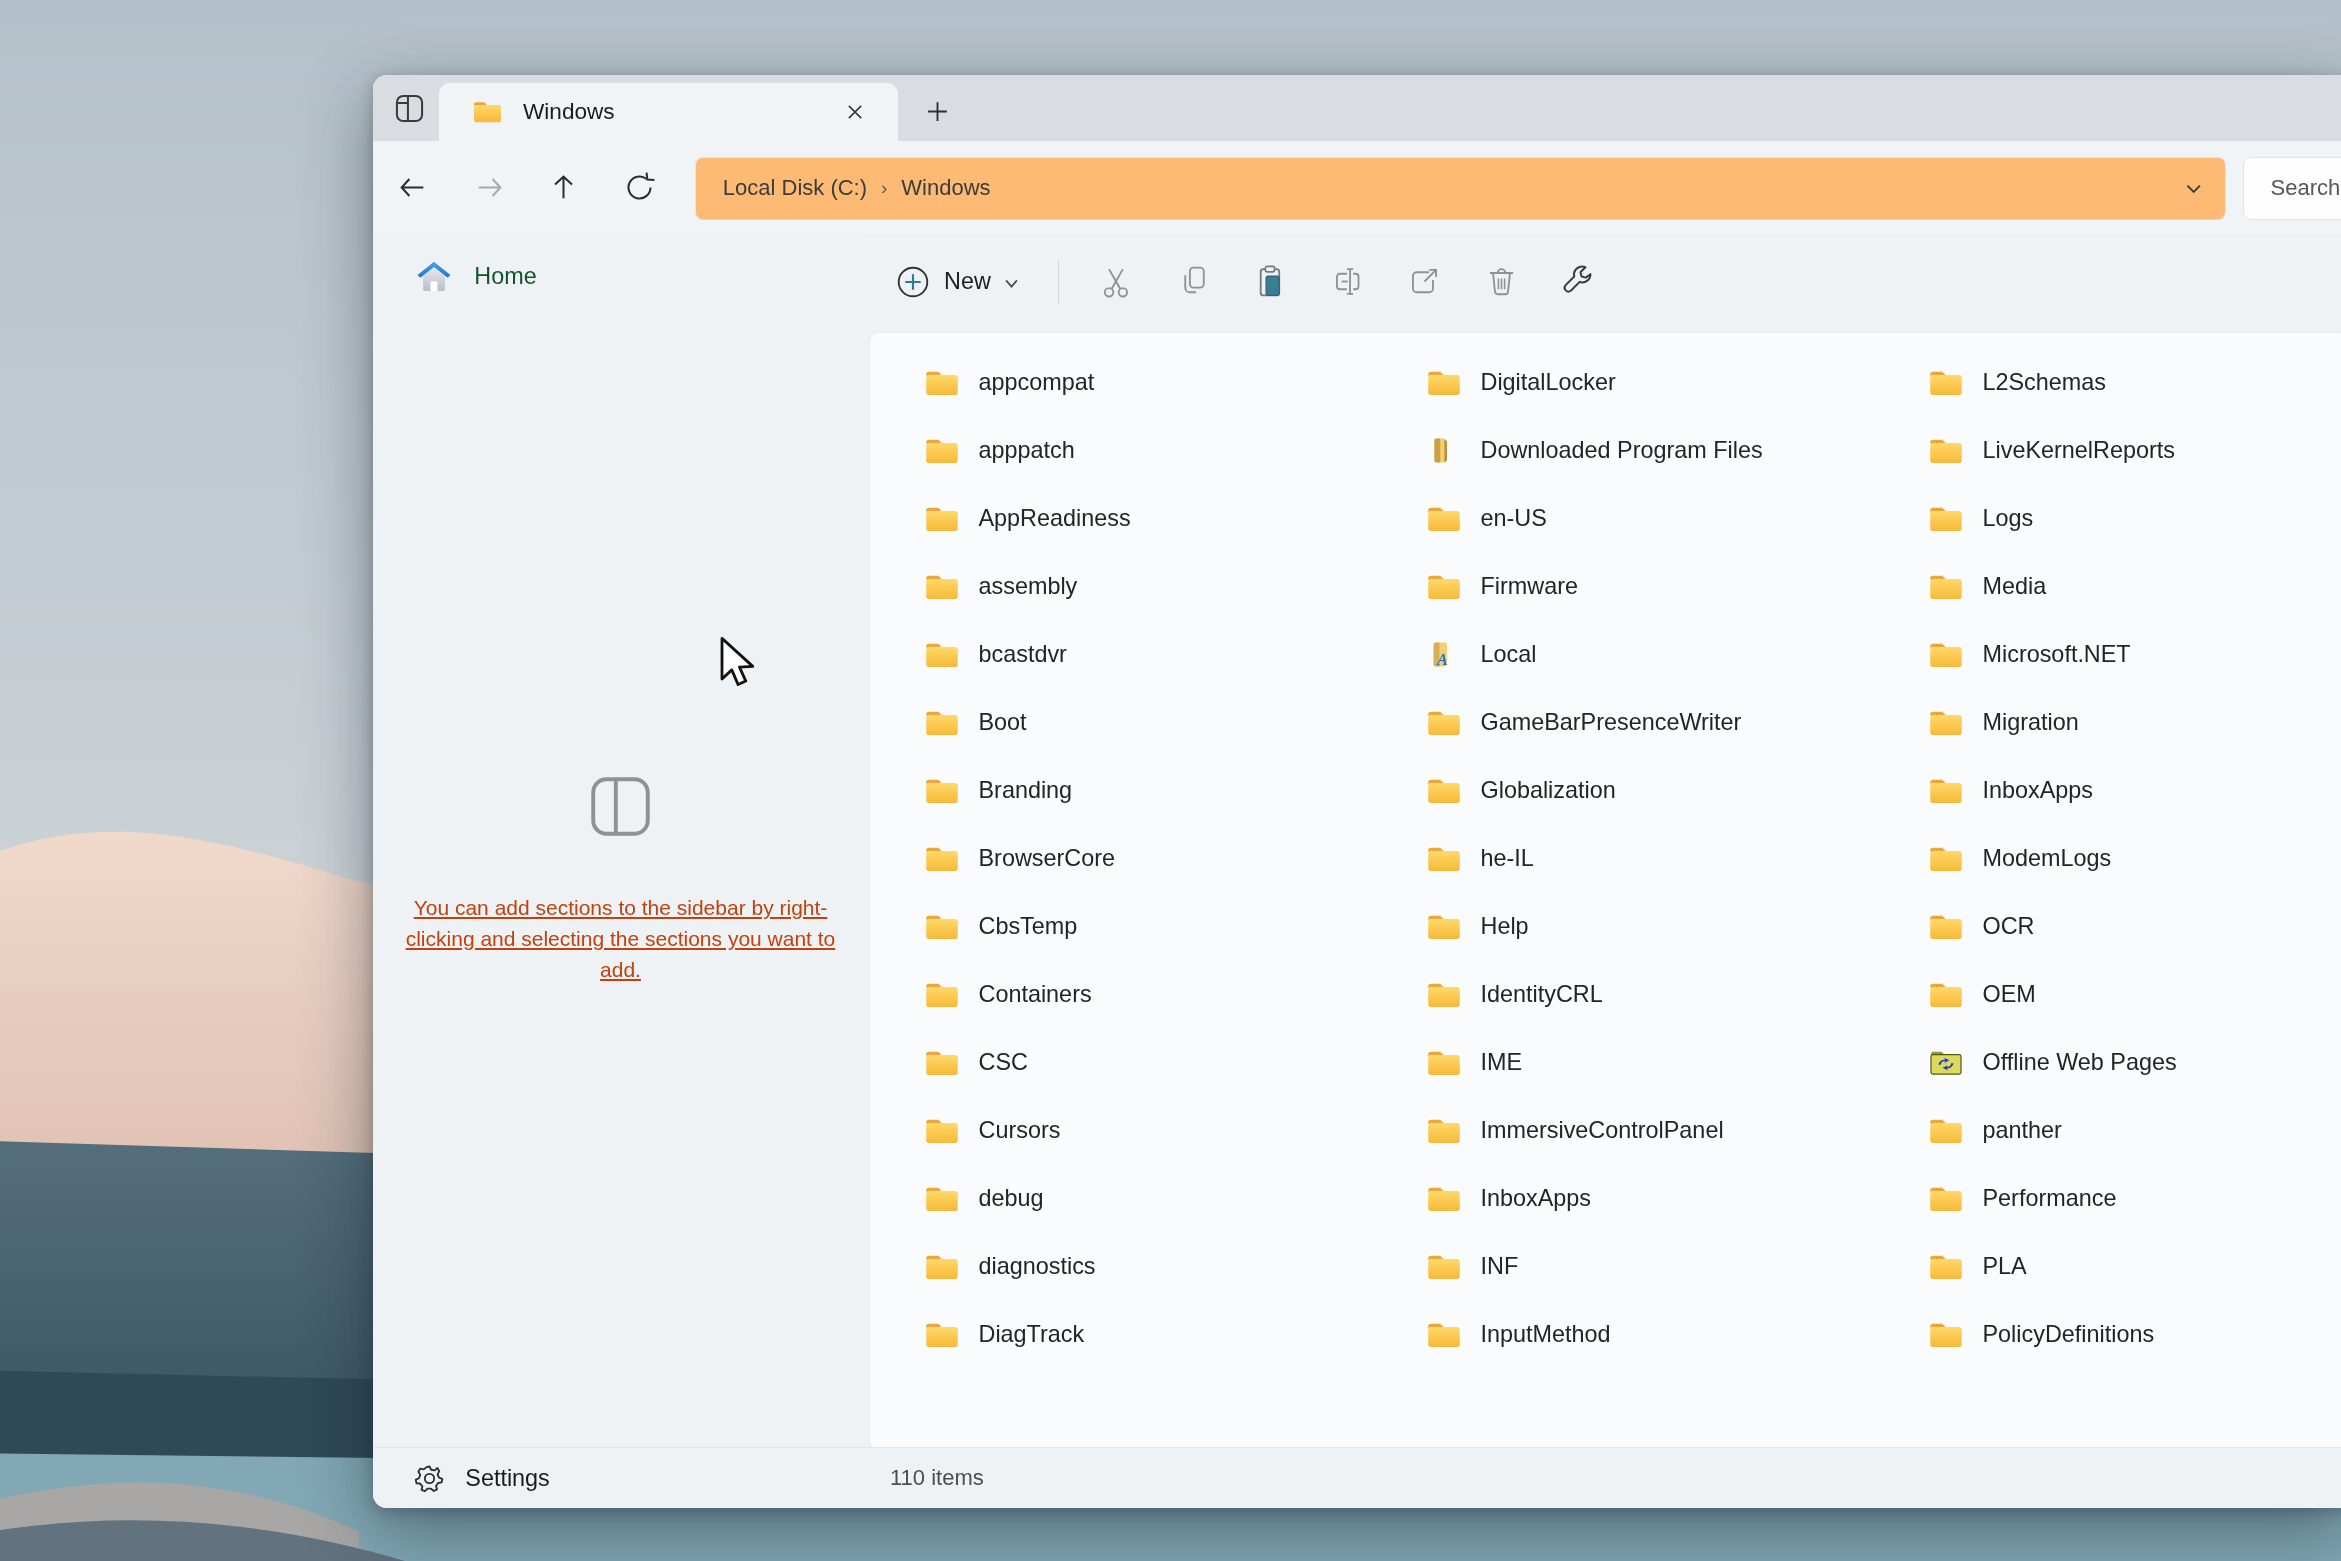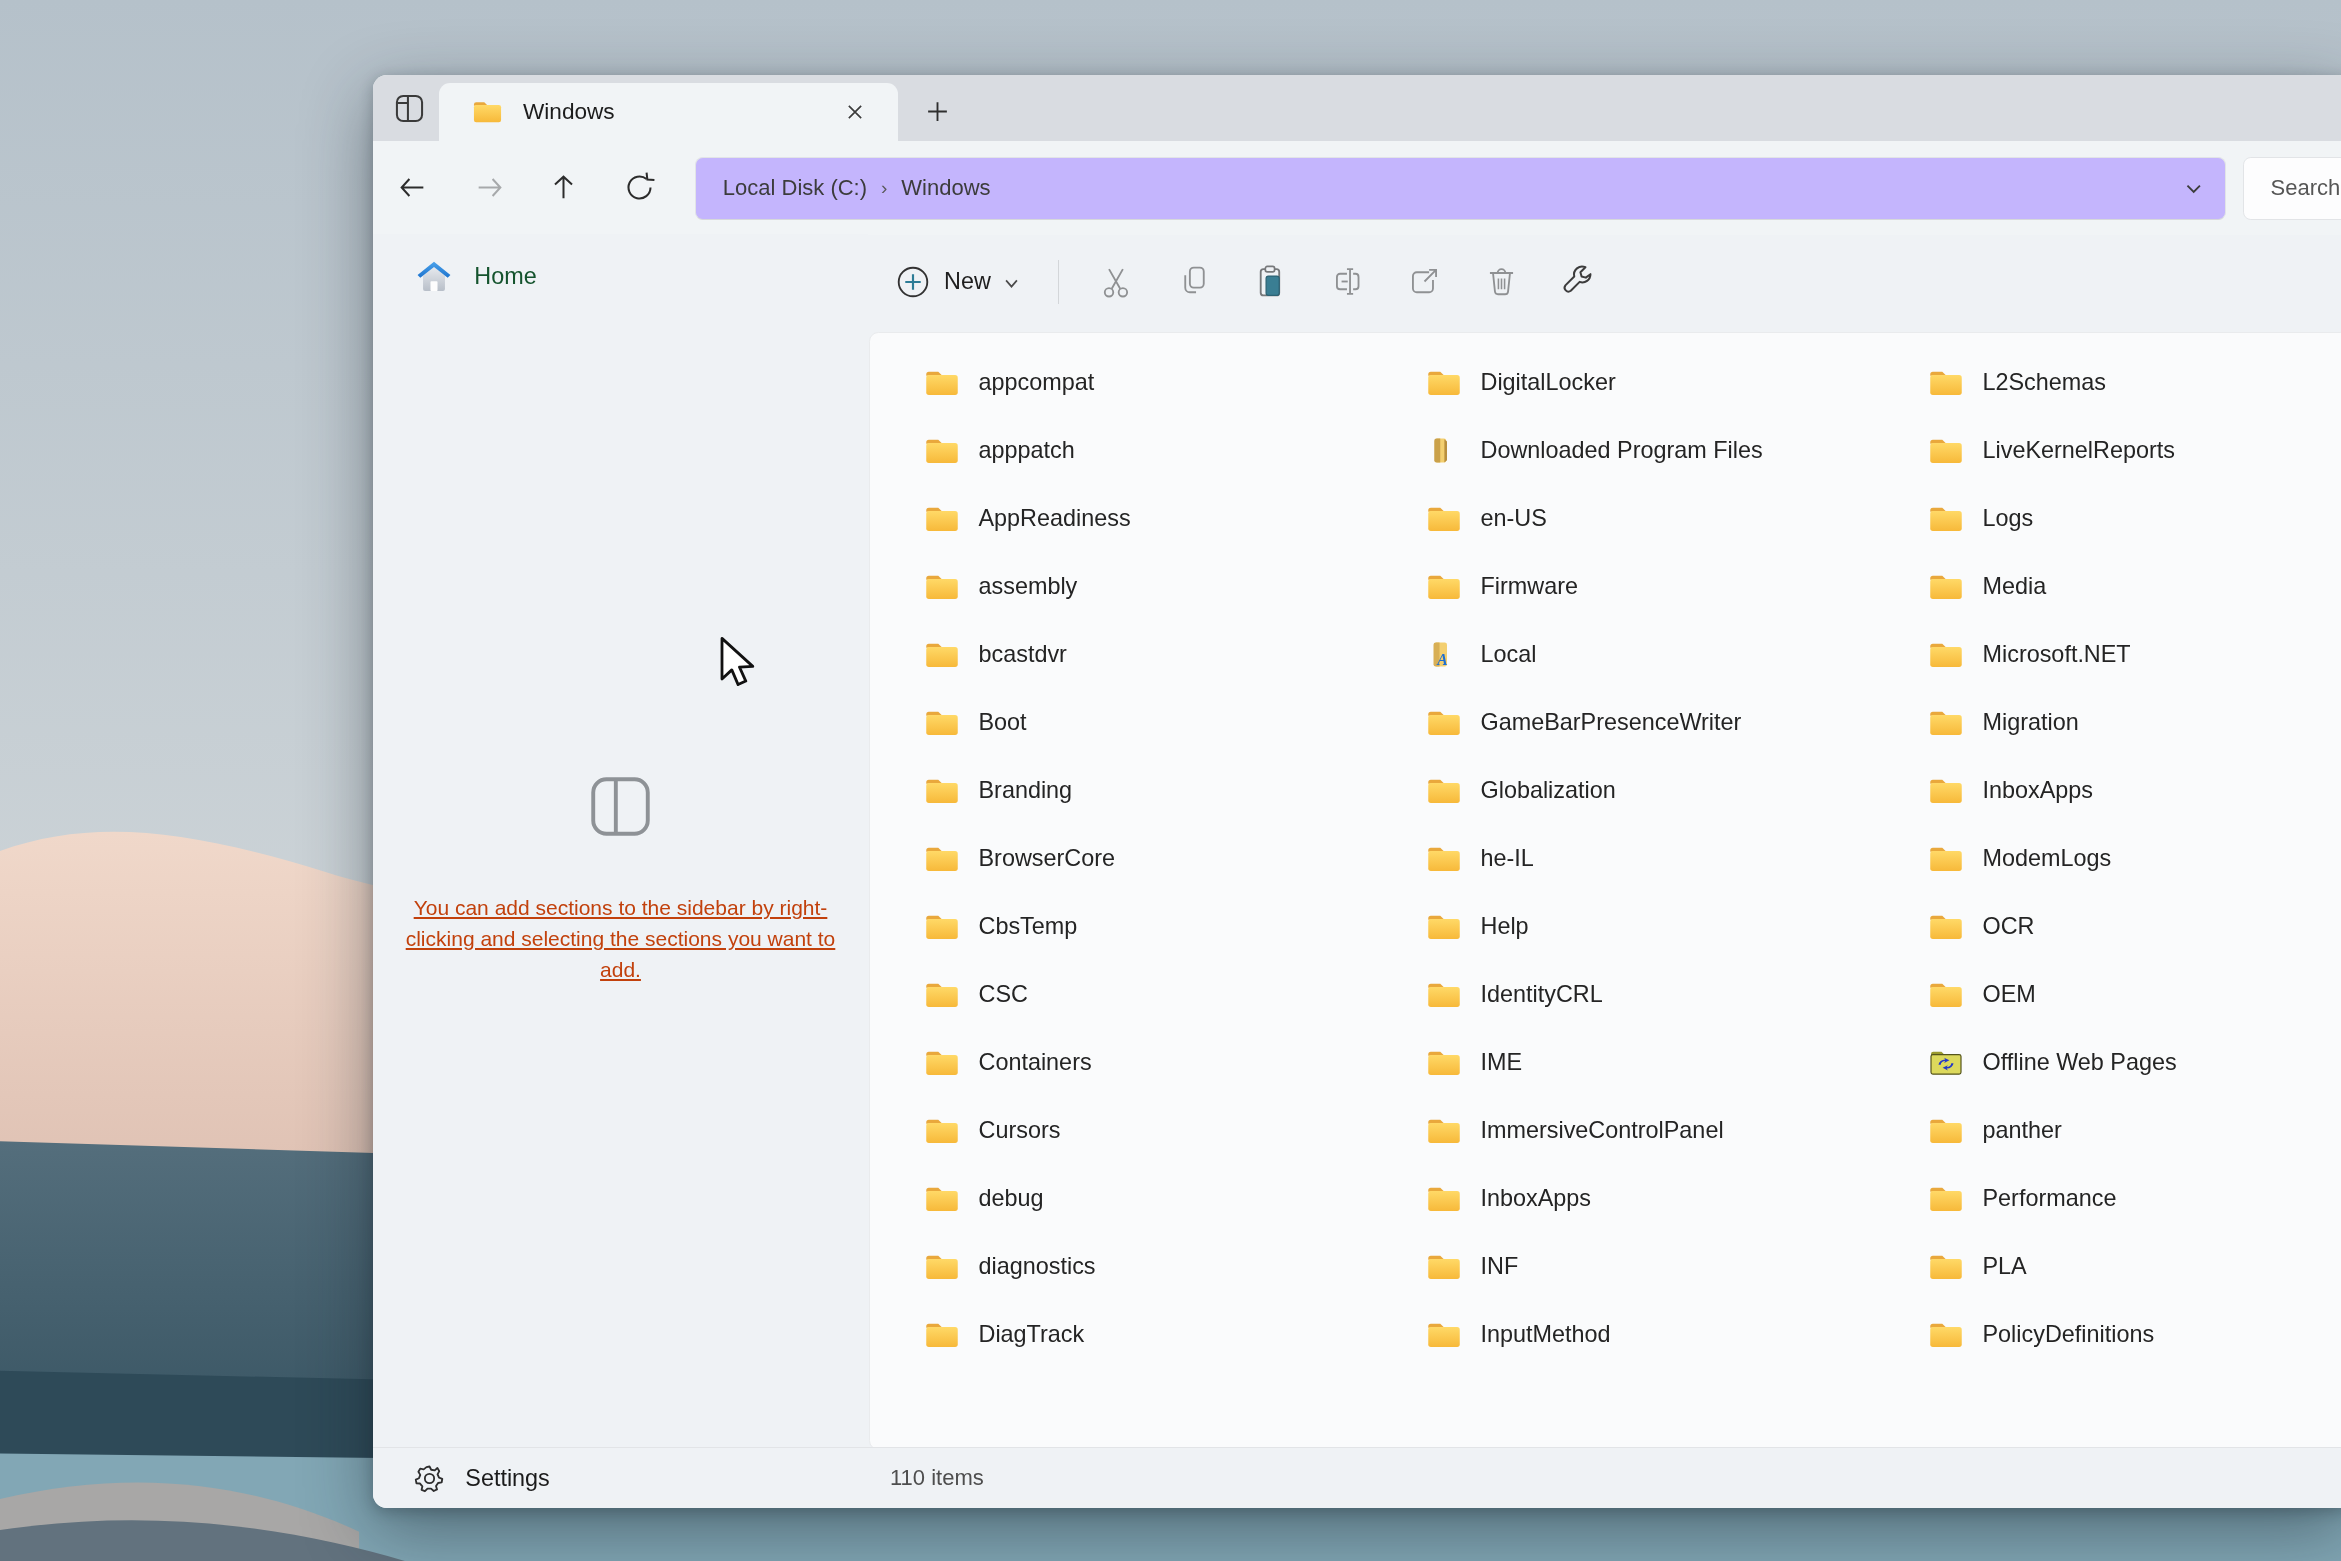--- a/index.html
+++ b/index.html
@@ -18,21 +18,21 @@
     border-radius:11px 11px 0 0;display:flex;align-items:center;}
   .tab-folder{margin-left:33px;}
   .tab-title{margin-left:20px;font-size:22.6px;color:#1c1c1c;}
   .tab-close{position:absolute;right:28px;top:13.3px;width:31px;height:31px;border-radius:6.2px;
     display:flex;align-items:center;justify-content:center;}
   .newtab-btn{position:absolute;left:545px;top:17px;width:39px;height:39px;border-radius:6.2px;
     display:flex;align-items:center;justify-content:center;}
   .navbar{position:absolute;left:0;top:66px;right:0;height:94px;background:#f1f4f6;}
   .nav-btn{position:absolute;top:24px;width:45px;height:45px;border-radius:6.2px;
     display:flex;align-items:center;justify-content:center;}
-  .addressbar{position:absolute;left:322px;top:15.6px;width:1529px;height:61px;background:#c4b5fd;
+  .addressbar{position:absolute;left:322px;top:15.6px;width:1529px;height:61px;background:#fdba74;
     border:0.8px solid #e2e4e7;border-bottom-color:#d6d8db;border-radius:7.8px;
     display:flex;align-items:center;}
   .crumb{font-size:22px;color:#3c3c3c;padding:0 7.8px;}
   .crumb:first-child{margin-left:19px;}
   .crumb-sep{font-size:19px;color:#5a5a5a;padding:0 6.2px;}
   .address-chevron{position:absolute;right:20px;top:19px;}
   .searchbox{position:absolute;left:1870px;top:15.6px;width:148px;height:61px;background:#fdfdfe;
     border:0.8px solid #e2e4e7;border-radius:7.8px;display:flex;align-items:center;}
   .search-text{font-size:22px;color:#565656;margin-left:26.5px;}
   
@@ -326,27 +326,27 @@
           <div class="file-item">
             <svg width="36" height="29" viewBox="0 0 48 38">
               <use href="#icon-folder"></use>
             </svg>
             <span class="fi-label">CbsTemp</span>
           </div>
           <div class="file-item">
             <svg width="36" height="29" viewBox="0 0 48 38">
               <use href="#icon-folder"></use>
             </svg>
+            <span class="fi-label">Containers</span>
+          </div>
+          <div class="file-item">
+            <svg width="36" height="29" viewBox="0 0 48 38">
+              <use href="#icon-folder"></use>
+            </svg>
             <span class="fi-label">CSC</span>
-          </div>
-          <div class="file-item">
-            <svg width="36" height="29" viewBox="0 0 48 38">
-              <use href="#icon-folder"></use>
-            </svg>
-            <span class="fi-label">Containers</span>
           </div>
           <div class="file-item">
             <svg width="36" height="29" viewBox="0 0 48 38">
               <use href="#icon-folder"></use>
             </svg>
             <span class="fi-label">Cursors</span>
           </div>
           <div class="file-item">
             <svg width="36" height="29" viewBox="0 0 48 38">
               <use href="#icon-folder"></use>

